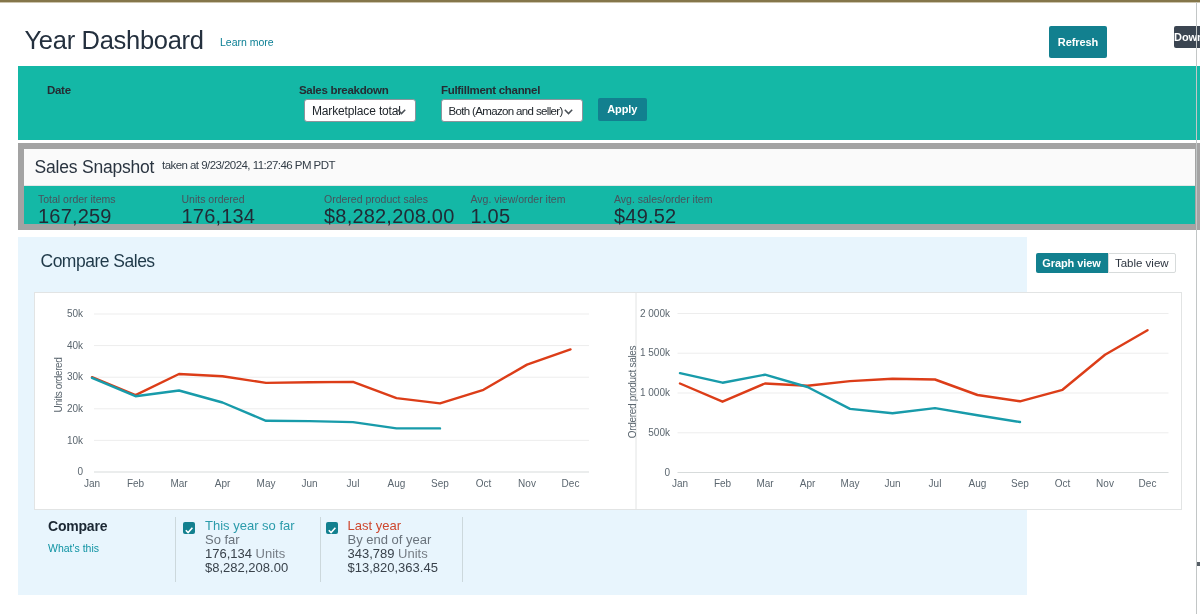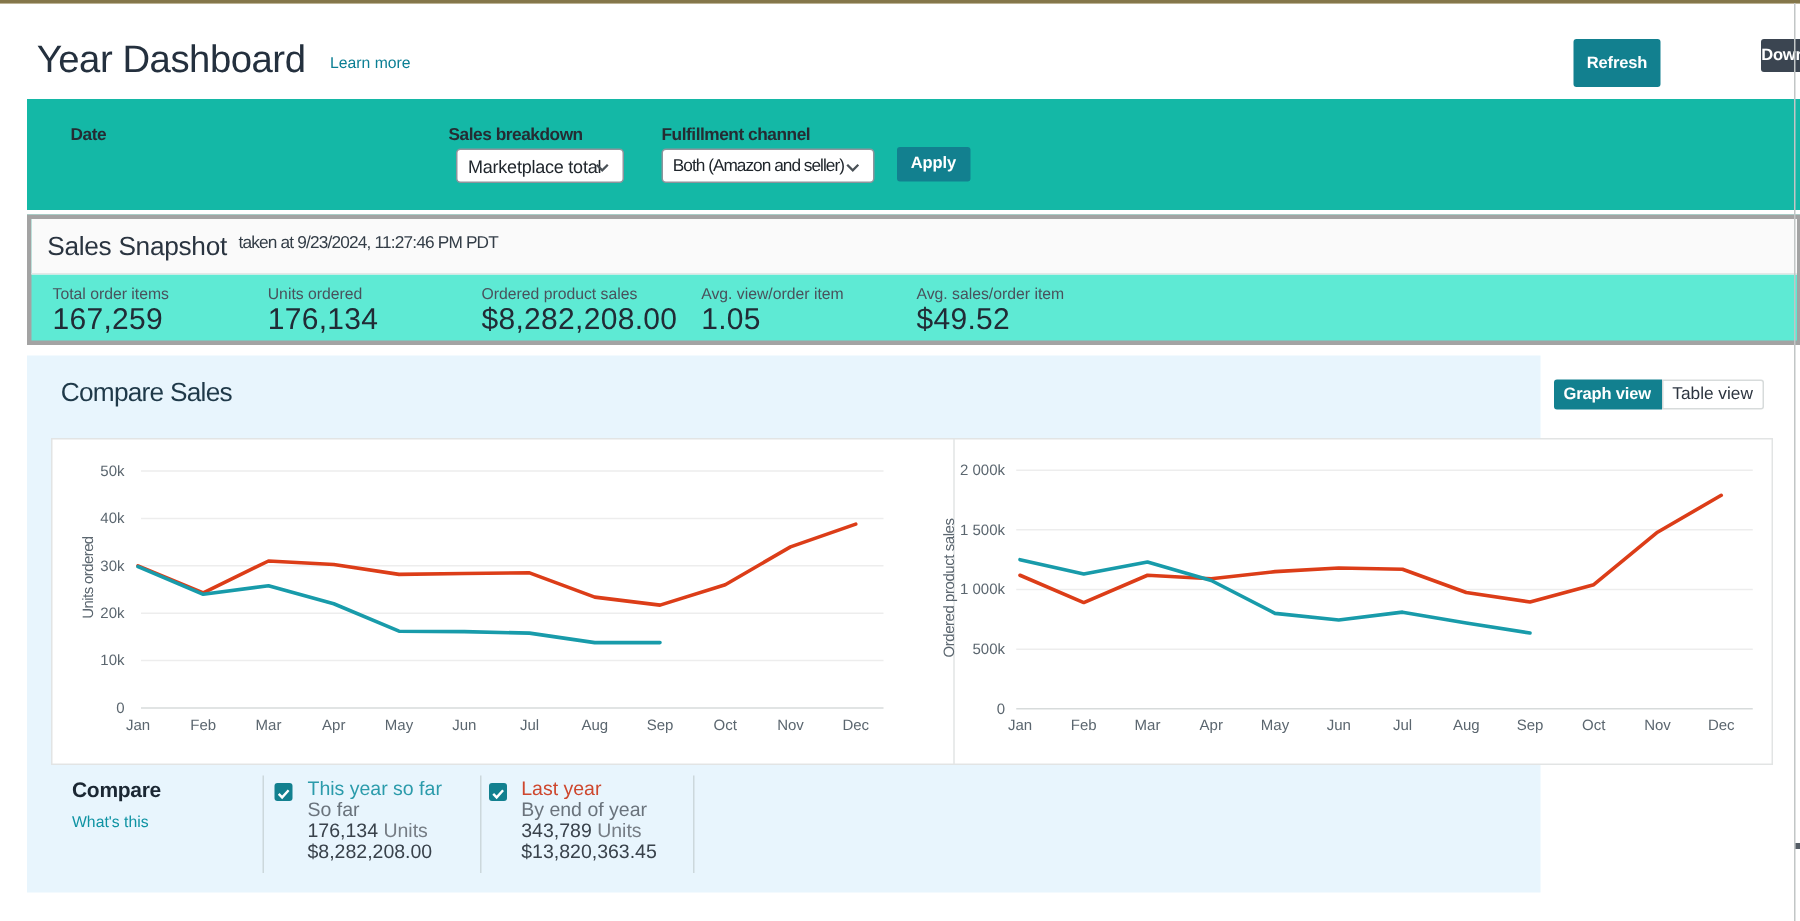--- a/index.html
+++ b/index.html
@@ -25,22 +25,22 @@
 #filterbar { left:18px; top:66px; width:1182px; height:74px; background:#14b8a6; }
 .flabel { position:absolute; top:18px; font-size:11.5px; font-weight:bold; color:#252c33; letter-spacing:-0.3px; }
 .fselect { position:absolute; top:33px; height:23px; background:#fff; white-space:nowrap; overflow:hidden;
   border:1px solid #8d949c; border-radius:3px; font-size:12px; letter-spacing:-0.4px; color:#20262c;
   display:flex; align-items:center; padding-left:9px; }
 .chev { position:absolute; right:9px; top:9px; }
 #applybtn { left:580px; top:31.5px; width:48.5px; height:23px; background:#12808f;
   position:absolute; }
 
 
-#snapcard { left:18px; top:143px; width:1183px; height:87px; background:#5eead4;
-  border:3px solid #a3a3a3; }
+#snapcard { left:18px; top:143px; width:1183px; height:87px; background:#14b8a6;
+  border:6px solid #a3a3a3; }
 #snaphead { position:absolute; left:0; top:0; width:100%; height:37px; background:#fafafa;
   border-bottom:1px solid #e4e7e7; }
 #snaptitle { position:absolute; left:10.5px; top:8px; font-size:17.5px; color:#2a3440; letter-spacing:-0.2px; }
 #snaptime { position:absolute; left:138px; top:10px; font-size:11.5px; color:#333d47; letter-spacing:-0.55px; }
 .statlabel { position:absolute; top:43.5px; font-size:10.5px; color:#49525c; }
 .statval { position:absolute; top:55.5px; font-size:20px; color:#212b36; letter-spacing:0.2px; }
 
 
 #bluesec { left:18px; top:237px; width:1009px; height:358px; background:#e8f5fd; }
 #cmptitle { position:absolute; left:22.5px; top:14px; font-size:17.5px; color:#1f3949; letter-spacing:-0.5px; }

